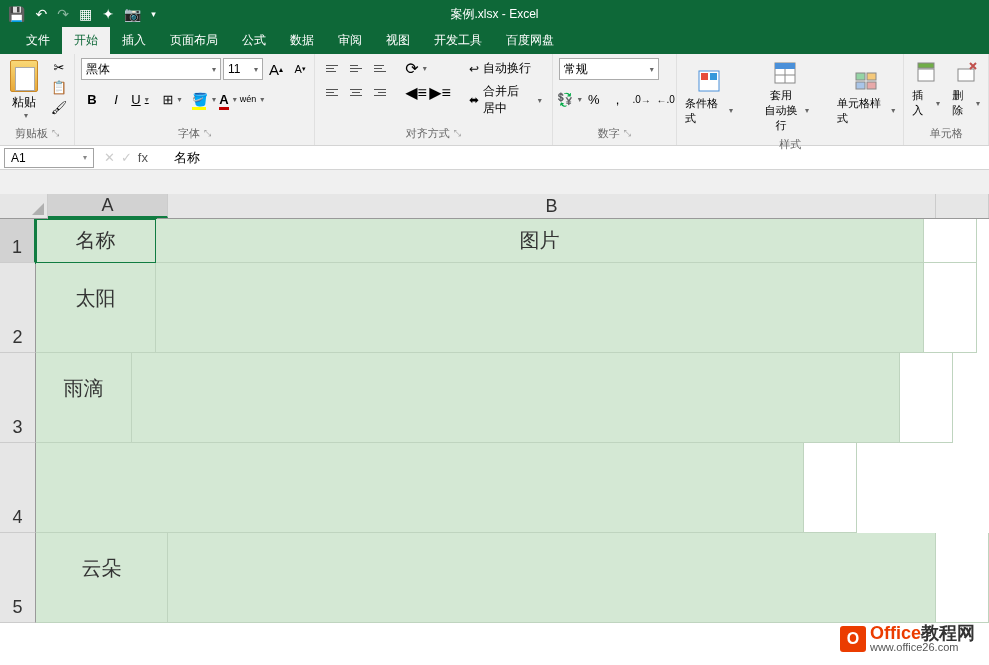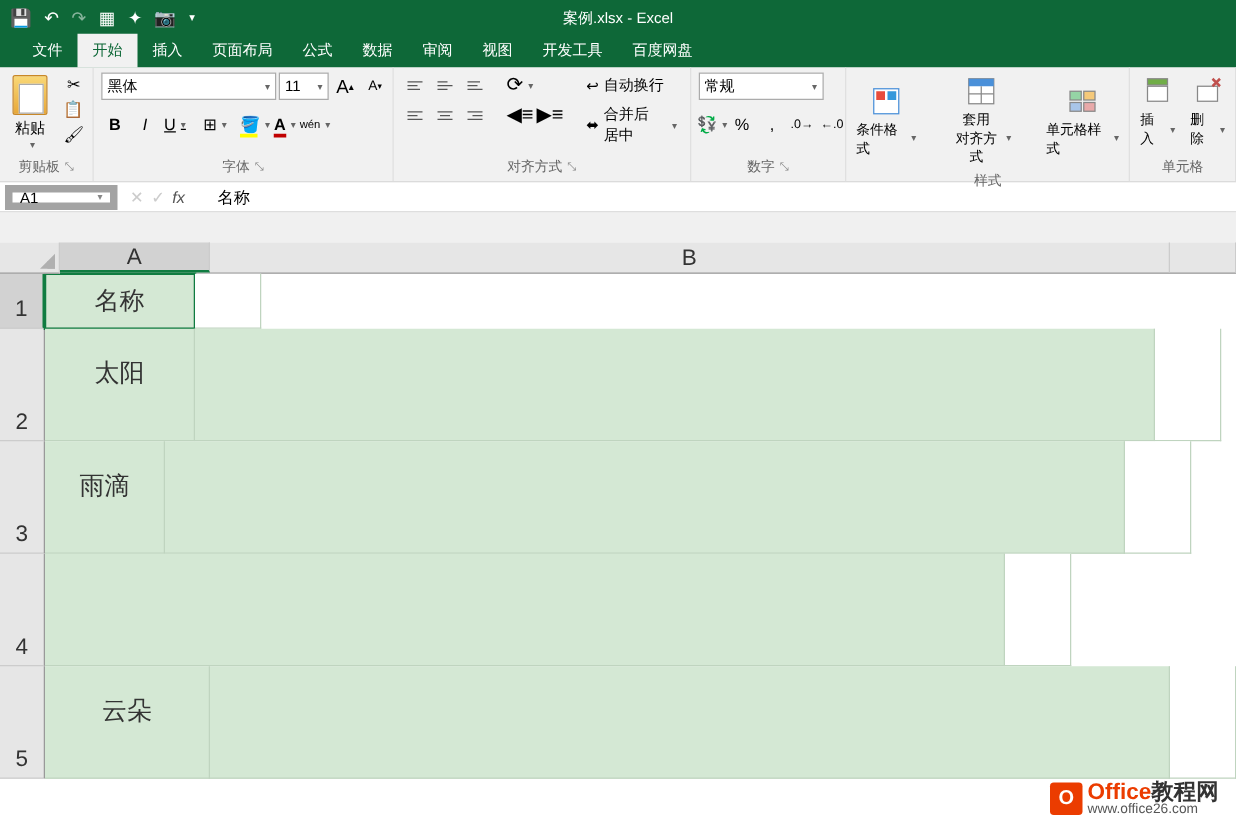--- a/index.html
+++ b/index.html
@@ -52,24 +52,24 @@
     .num-row { display: flex; gap: 2px; }
     
     .styles-group .group-content { gap: 24px; align-items: center; }
     .style-btn { display: flex; flex-direction: column; align-items: center; cursor: pointer; padding: 2px; }
     .style-icon { width: 24px; height: 26px; }
     .style-label { font-size: 11px; margin-top: 2px; display: flex; align-items: center; }
     
     .cells-group .group-content { gap: 8px; }
     
     .formula-bar { background: #fff; height: 24px; display: flex; align-items: center; border-bottom: 1px solid #d4d4d4; }
-    .name-box { width: 90px; height: 20px; border: 6px solid #a3a3a3; background: #fff; padding: 0 6px; font-size: 12px; display: flex; align-items: center; margin-left: 4px; }
+    .name-box { width: 90px; height: 20px; border: 1px solid #a3a3a3; background: #fff; padding: 0 6px; font-size: 12px; display: flex; align-items: center; margin-left: 4px; }
     .nb-arrow { margin-left: auto; font-size: 8px; color: #888; }
     .fx-btns { display: flex; gap: 6px; padding: 0 10px; color: #888; font-size: 13px; }
-    .fx-label { font-style: italic; color: #555; padding-right: 8px; font-size: 13px; text-align: right; }
+    .fx-label { color: #555; padding-right: 8px; font-size: 13px; text-align: right; }
     .formula-input { flex: 1; padding: 0 8px; font-size: 13px; }
     
     .formula-spacer { height: 24px; background: #f0f0f0; }
     
     .grid-area { position: relative; }
     .select-all { position: absolute; top: 0; left: 0; width: 48px; height: 25px; background: #e6e6e6; border-right: 1px solid #ccc; border-bottom: 1px solid #999; }
     .select-all::after { content: ""; position: absolute; bottom: 3px; right: 3px; border: 6px solid transparent; border-bottom-color: #b0b0b0; border-right-color: #b0b0b0; }
     
     .col-headers { display: flex; margin-left: 48px; height: 25px; background: #e6e6e6; border-bottom: 1px solid #999; }
     .col-header { border-right: 1px solid #ccc; display: flex; align-items: center; justify-content: center; font-size: 18px; color: #333; }
@@ -293,21 +293,21 @@
           </span>
       </div>
       <div class="style-btn">
         <svg class="style-icon" viewBox="0 0 24 24">
             <rect x="2" y="2" width="20" height="20" fill="#fff" stroke="#888"></rect>
             <rect x="2" y="2" width="20" height="6" fill="#4a90d9"></rect>
             <line x1="2" y1="14" x2="22" y2="14" stroke="#888"></line>
             <line x1="12" y1="8" x2="12" y2="22" stroke="#888"></line>
           </svg>
         <span class="style-label" style="white-space:pre-line;text-align:center;"><span>套用
-对齐方式</span><span class="dd-arrow">▾</span></span>
+自动换行</span><span class="dd-arrow">▾</span></span>
       </div>
       <div class="style-btn">
         <svg class="style-icon" viewBox="0 0 24 24">
             <rect x="2" y="4" width="9" height="7" fill="#95d4a5" stroke="#888"></rect>
             <rect x="13" y="4" width="9" height="7" fill="#f5c97a" stroke="#888"></rect>
             <rect x="2" y="13" width="9" height="7" fill="#a9c5e8" stroke="#888"></rect>
             <rect x="13" y="13" width="9" height="7" fill="#e8a9a9" stroke="#888"></rect>
           </svg>
         <span class="style-label">
             <span>单元格样式</span>
@@ -374,20 +374,21 @@
     <div class="row-headers">
       <div class="row-header selected" style="height:44px;">1</div>
       <div class="row-header" style="height:90px;">2</div>
       <div class="row-header" style="height:90px;">3</div>
       <div class="row-header" style="height:90px;">4</div>
       <div class="row-header" style="height:90px;">5</div>
     </div>
     <div class="cells">
       <div class="cell-row">
         <div class="cell selected" style="width:120px;height:44px;">名称</div>
+        <div class="cell" style="width:768px;height:44px;">图片</div>
         <div class="cell" style="width:53px;height:44px;background:#fff;"></div>
       </div>
       <div class="cell-row">
         <div class="cell" style="width:120px;height:90px;align-items:flex-start;padding-top:22px;">太阳</div>
         <div class="cell" style="width:768px;height:90px;"></div>
         <div class="cell" style="width:53px;height:90px;background:#fff;"></div>
       </div>
       <div class="cell-row">
         <div class="cell" style="width:96px;height:90px;align-items:flex-start;padding-top:22px;">雨滴</div>
         <div class="cell" style="width:768px;height:90px;"></div>

